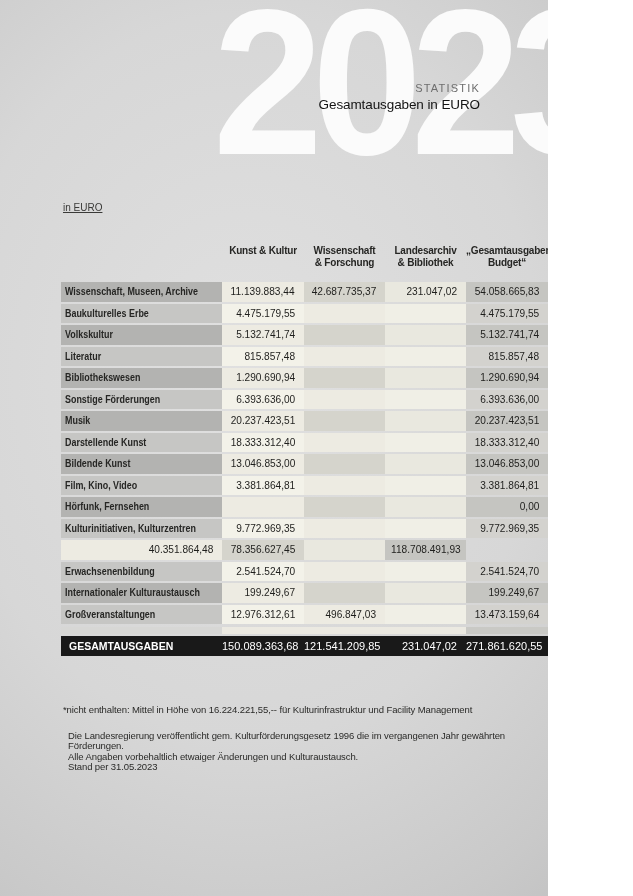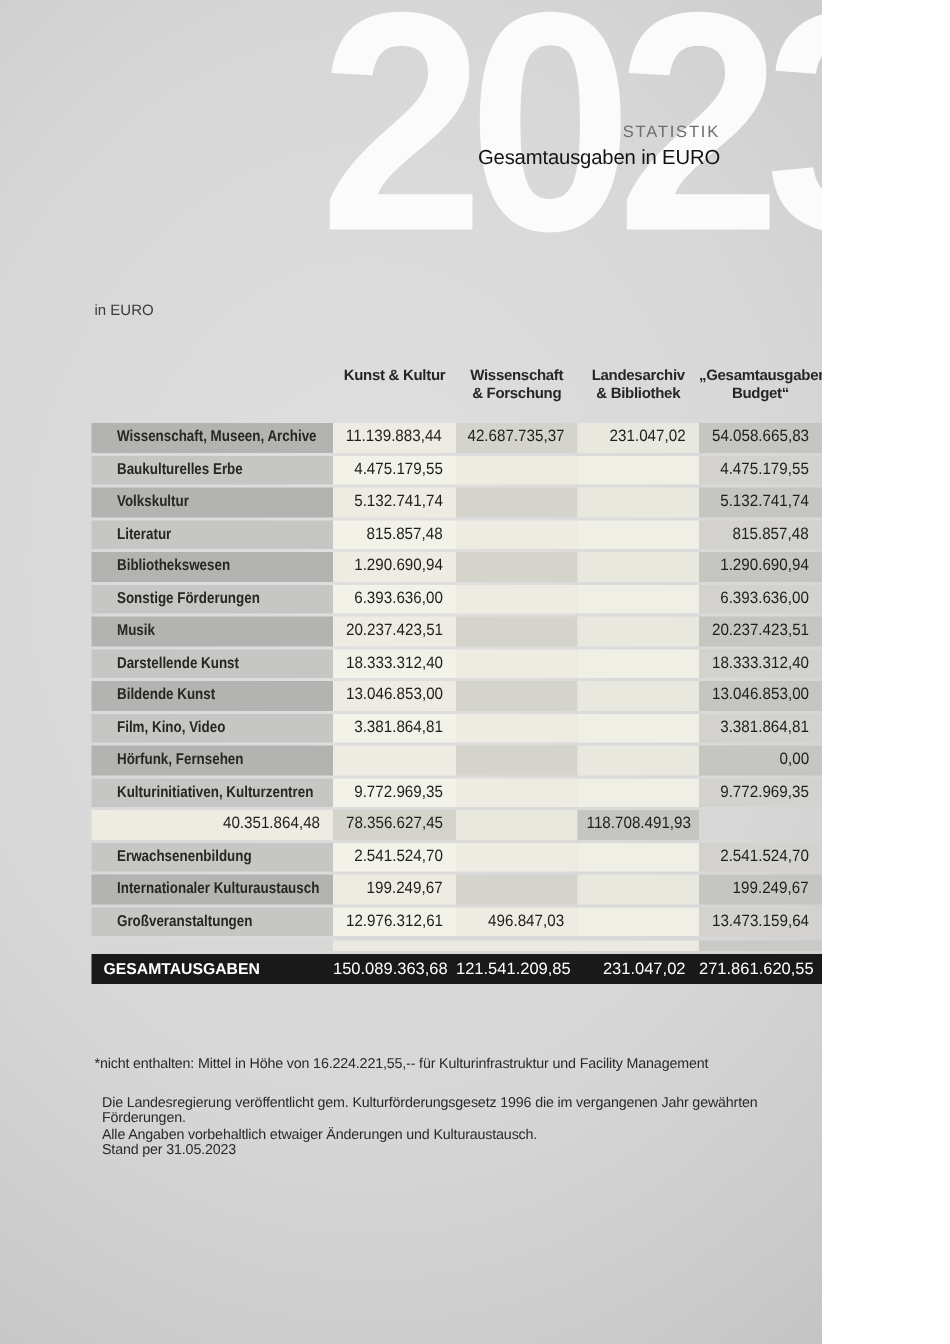--- a/index.html
+++ b/index.html
@@ -16,34 +16,34 @@
   .hero-year {
     position:absolute; left:213px; top:-22px;
     font-size:208px; line-height:1; font-weight:bold;
     color:#fbfbfb; letter-spacing:-0.055em; white-space:nowrap;
     transform:scaleX(0.95); transform-origin:0 0;
   }
   .hero-titles { position:absolute; top:44px; right:68px; text-align:right; }
   .kicker { font-size:11px; color:#6e6e6e; letter-spacing:1.2px;margin-top:38px; }
   .hero-title { margin-top:3px; font-size:13.5px; font-weight:normal; color:#141414; letter-spacing:-0.1px; }
 
-  .unit-label { position:absolute; left:63px; top:202px; font-size:10px; color:#3a3a38; }
+  .unit-label { position:absolute; left:63px; top:202px; font-size:10px; color:#3a3a38;text-decoration:underline; }
 
   
   .table { position:absolute; left:61px; top:245px; width:503px; }
   .grid5 { display:grid; grid-template-columns:161px 82px 81px 81px 82px; column-gap:0; }
   .thead { height:37px; }
   .th {
     font-weight:bold; font-size:10px; line-height:11.5px; letter-spacing:-0.2px;
     text-align:center; white-space:pre-line; color:#262624; overflow:visible;
   }
   .tbody { display:flex; flex-direction:column; gap:2px; }
   .trow { height:19.5px; }
   .cell { overflow:hidden; white-space:nowrap; }
-  .c-label { font-weight:bold; font-size:10.5px; line-height:19.5px; padding-left:17px; color:#262624; }
+  .c-label { font-weight:bold; font-size:10.5px; line-height:19.5px; padding-left:4px; color:#262624; }
   .c-num  { font-size:11px; line-height:19.5px; text-align:right; padding-right:9px; color:#1e1e1c; }
   .cond { display:inline-block; }
   .c-label .cond { transform:scaleX(0.85); transform-origin:0 50%; }
   .c-num  .cond { transform:scaleX(0.92); transform-origin:100% 50%; }
 
   .trow:nth-child(odd)  .c-label { background:#b3b3b1; }
   .trow:nth-child(even) .c-label { background:#c6c6c4; }
   .trow:nth-child(odd)  .c1 { background:#edebe2; }
   .trow:nth-child(even) .c1 { background:#f3f2e9; }
   .trow:nth-child(odd)  .c2 { background:#d5d4cc; }

